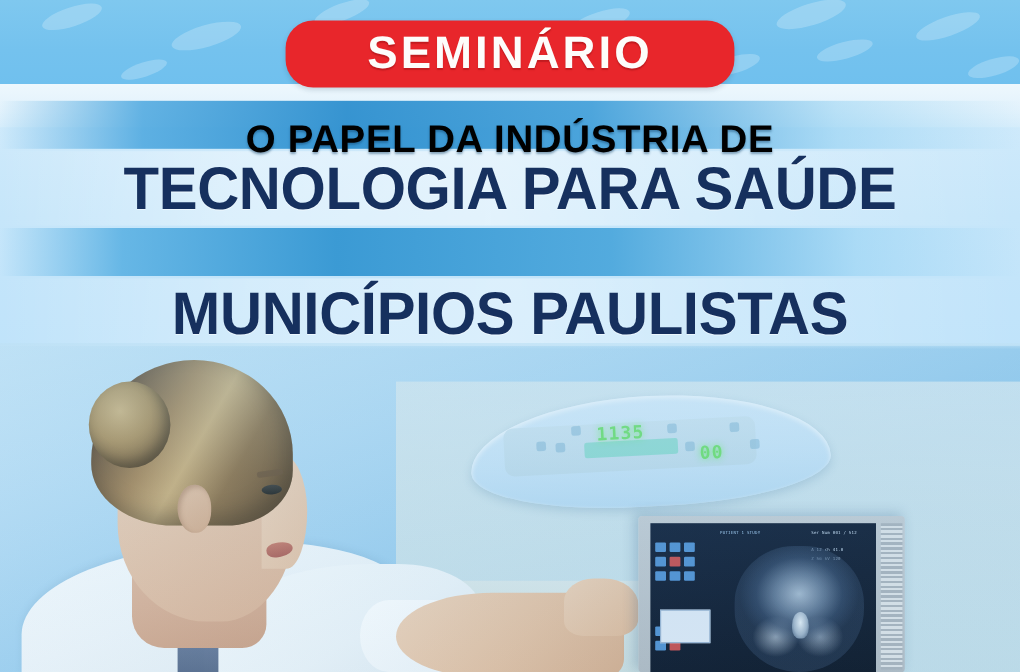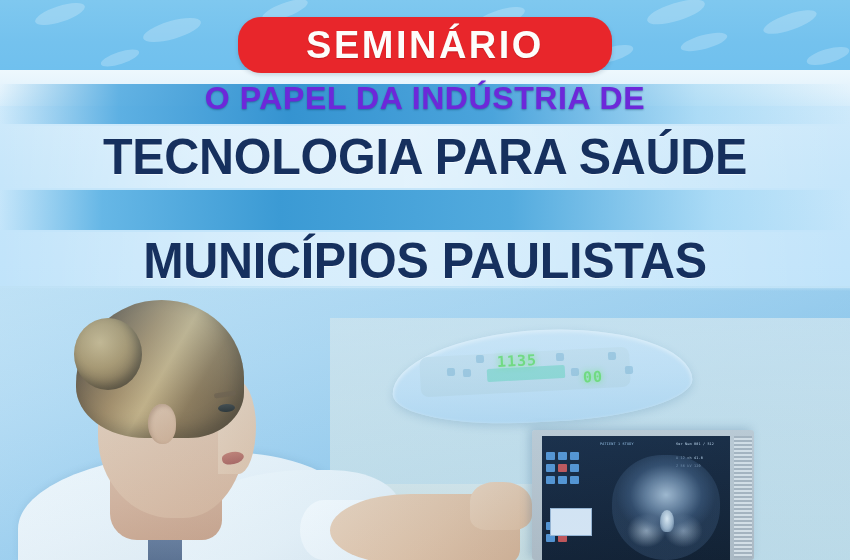--- a/index.html
+++ b/index.html
@@ -94,21 +94,21 @@
     text-shadow:0 1px 1px rgba(120,10,12,.35);
   }
 
   
   .hl{
     position:absolute;left:0;width:850px;text-align:center;
     font-family:"Liberation Sans", sans-serif;font-weight:bold;
     line-height:1;white-space:nowrap;
   }
   .hl-1{
-    top:82px;font-size:32px;color:#6d28d9;letter-spacing:.6px;
+    top:100px;font-size:32px;color:#000000;letter-spacing:.6px;
     text-shadow:0 1px 2px rgba(10,60,100,.45);
   }
   .hl-2{
     top:132px;font-size:50px;color:#16305e;letter-spacing:-.3px;
     transform:scaleX(.97);
     text-shadow:0 1px 0 rgba(255,255,255,.55);
   }
   .hl-3{
     top:195px;font-size:31px;color:#ffffff;letter-spacing:.4px;
     text-shadow:0 1px 2px rgba(10,60,100,.45);

